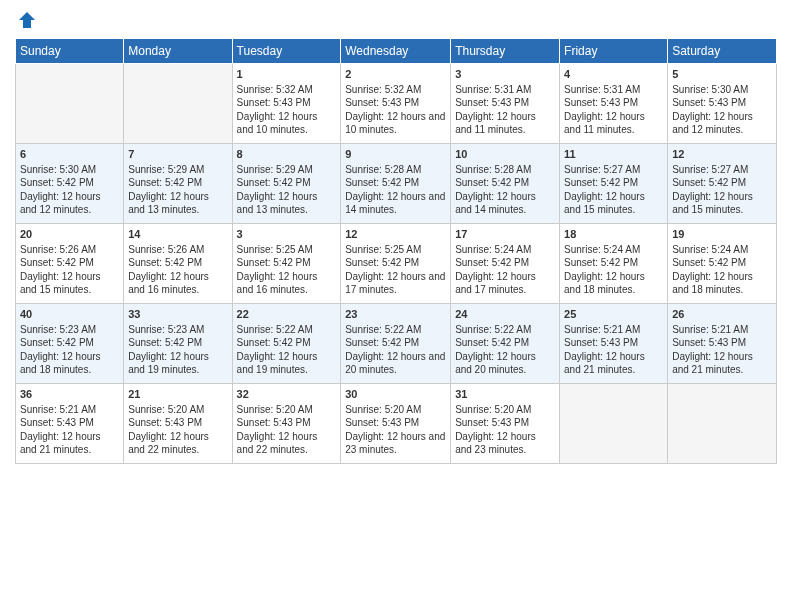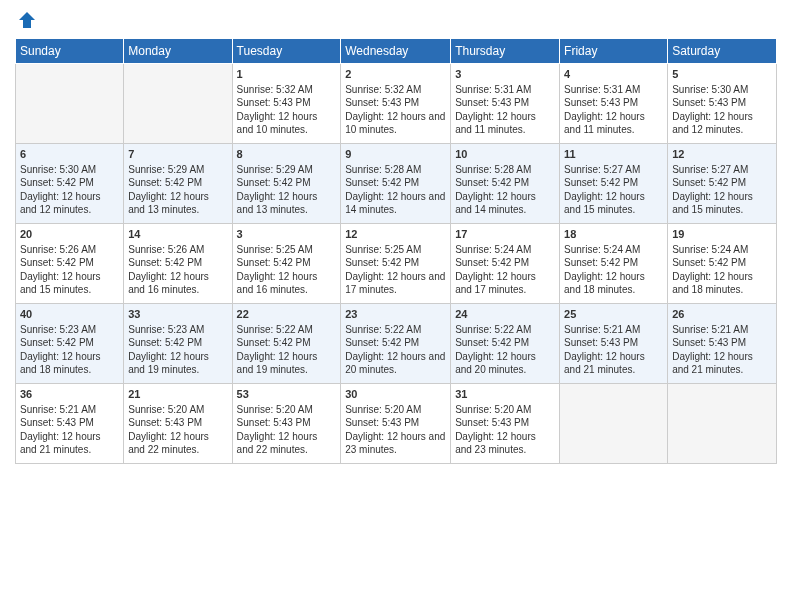--- a/index.html
+++ b/index.html
@@ -251,21 +251,21 @@
         <tr>
           <td>
             <span class="day-number">36</span>
             <div class="day-info">Sunrise: 5:21 AM<br>Sunset: 5:43 PM<br>Daylight: 12 hours and 21 minutes.</div>
           </td>
           <td>
             <span class="day-number">21</span>
             <div class="day-info">Sunrise: 5:20 AM<br>Sunset: 5:43 PM<br>Daylight: 12 hours and 22 minutes.</div>
           </td>
           <td>
-            <span class="day-number">53</span>
+            <span class="day-number">32</span>
             <div class="day-info">Sunrise: 5:20 AM<br>Sunset: 5:43 PM<br>Daylight: 12 hours and 22 minutes.</div>
           </td>
           <td>
             <span class="day-number">30</span>
             <div class="day-info">Sunrise: 5:20 AM<br>Sunset: 5:43 PM<br>Daylight: 12 hours and 23 minutes.</div>
           </td>
           <td>
             <span class="day-number">31</span>
             <div class="day-info">Sunrise: 5:20 AM<br>Sunset: 5:43 PM<br>Daylight: 12 hours and 23 minutes.</div>
           </td>

